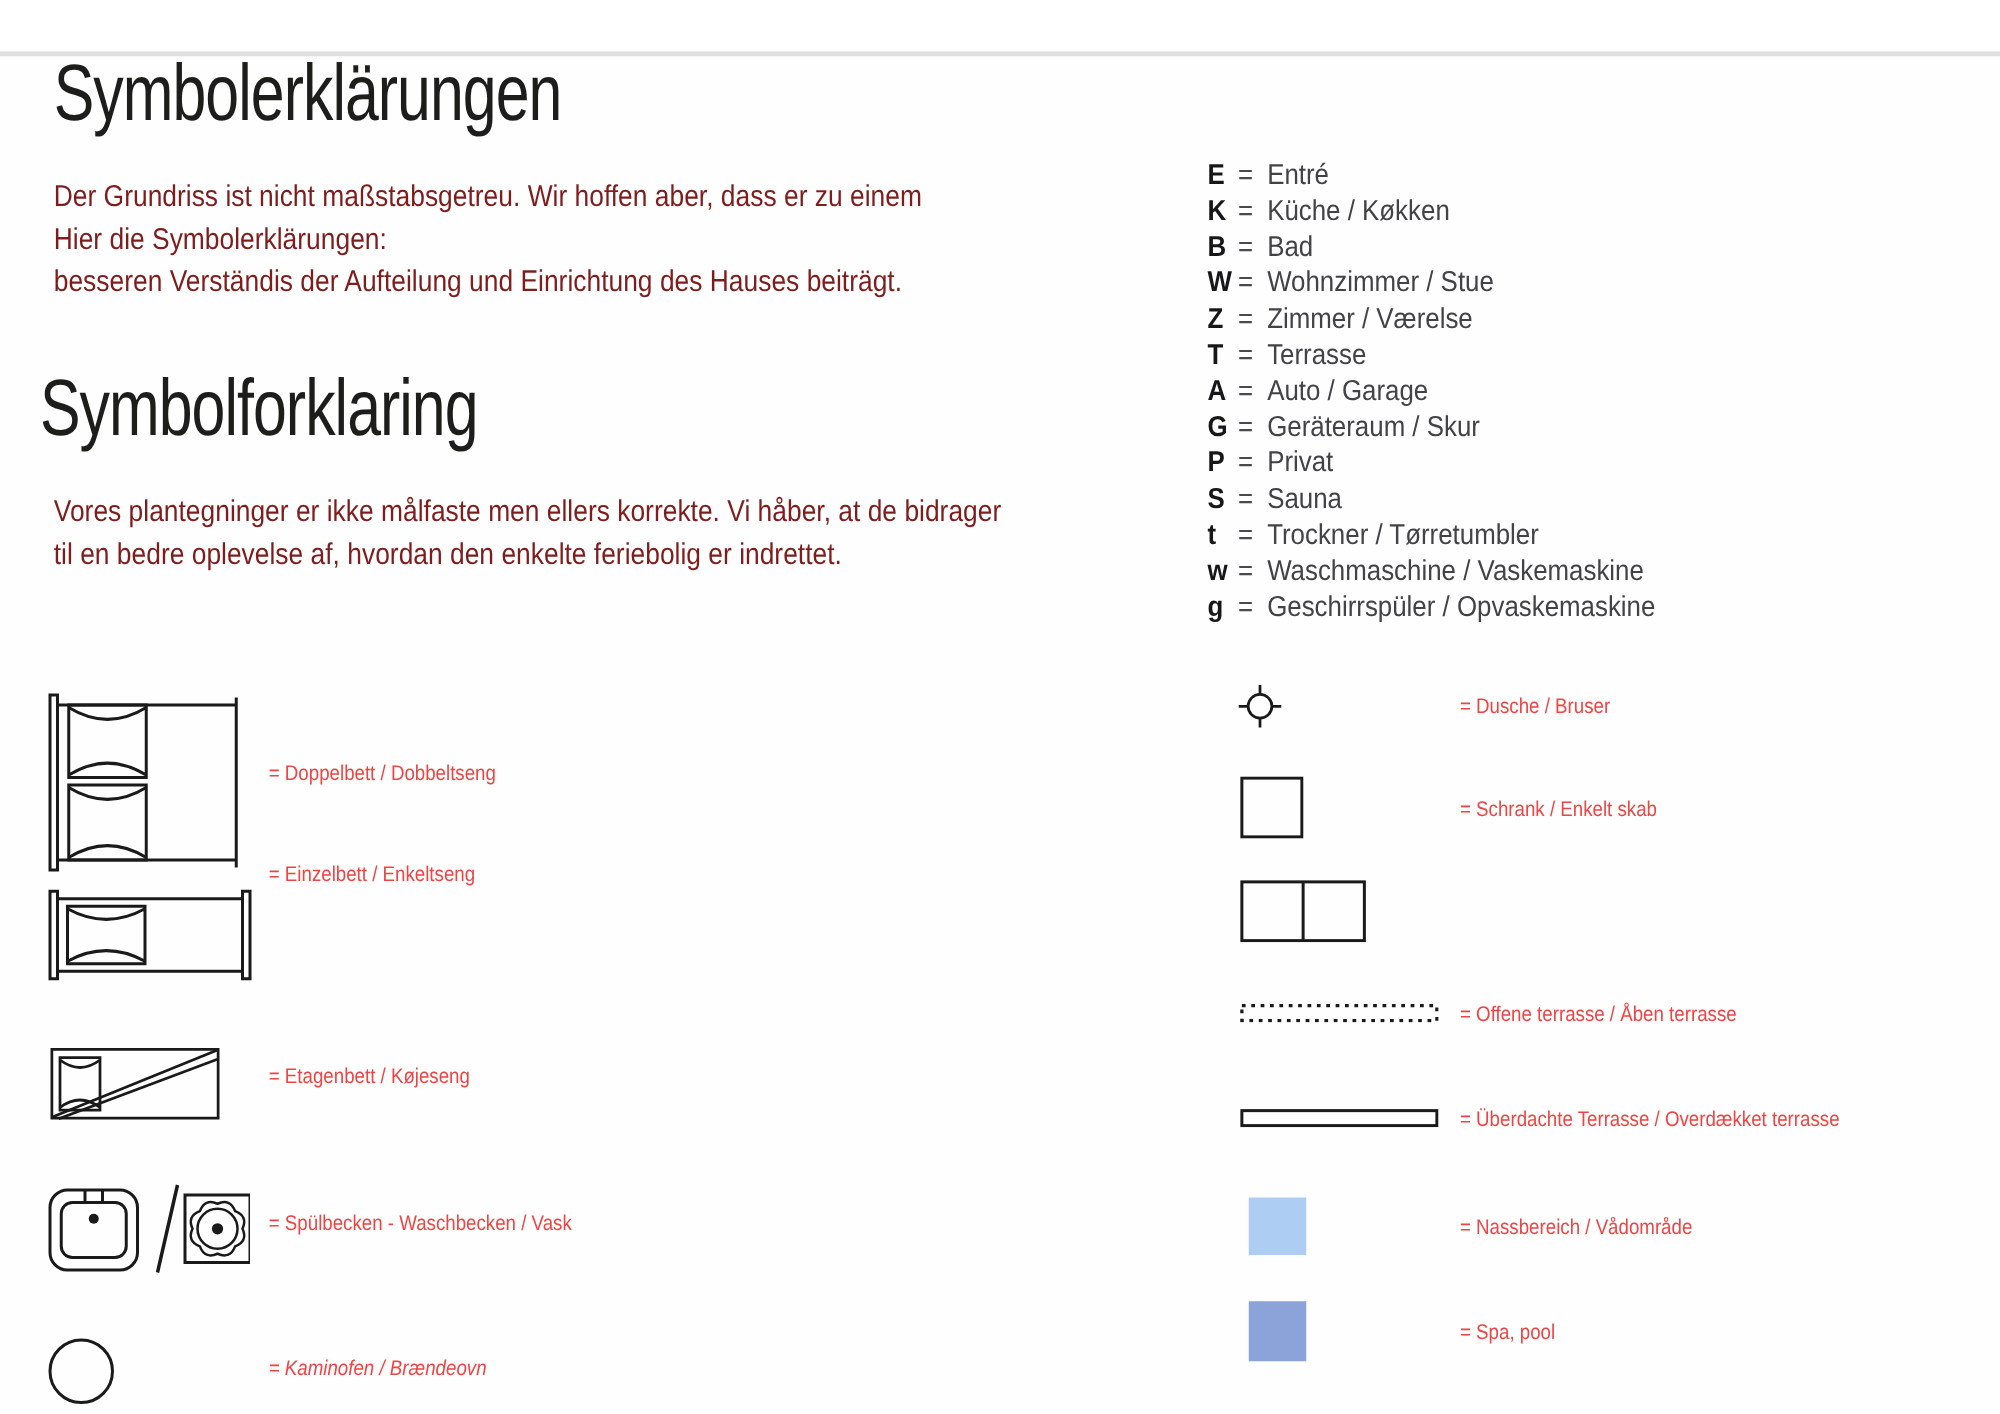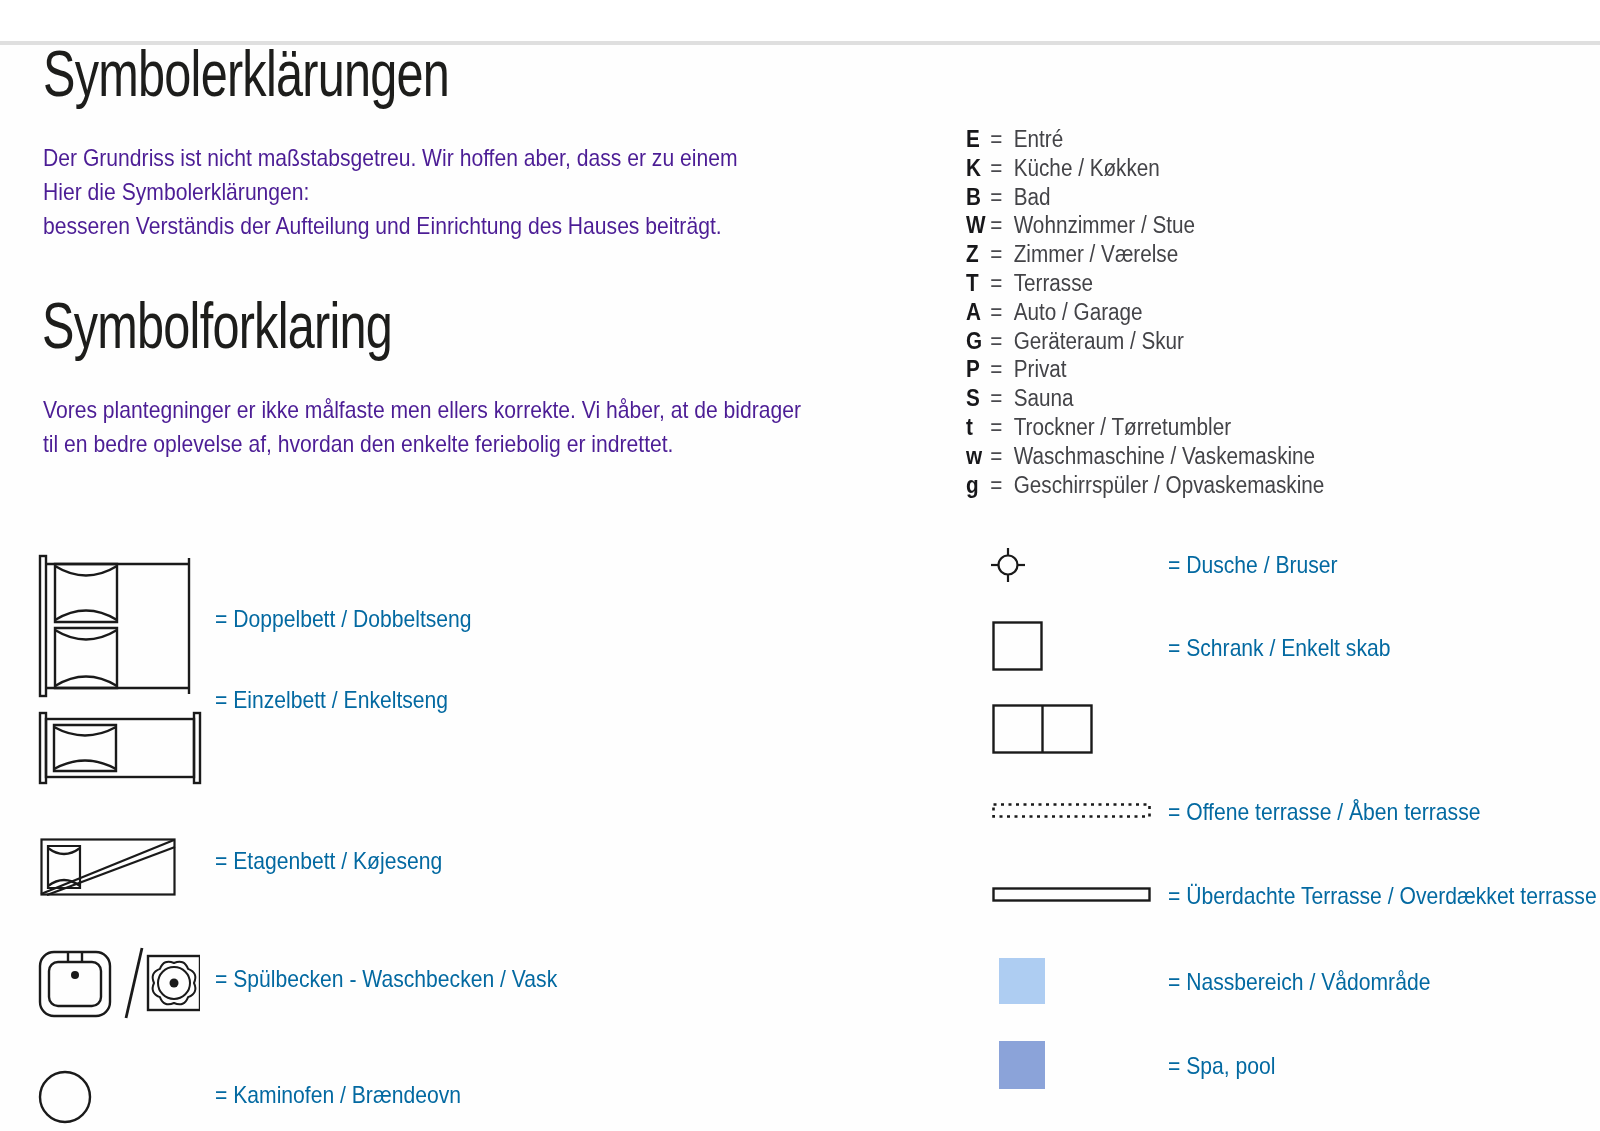--- a/index.html
+++ b/index.html
@@ -4,49 +4,49 @@
 <style>
   html,body{margin:0;padding:0;background:#fff;}
   .page{position:relative;width:1600px;height:1131px;background:#fefefe;overflow:hidden;
         font-family:"Liberation Sans", sans-serif;color:#1d1d1b;margin-top:41px;}
   .strip-top{position:absolute;left:0;top:0;width:100%;height:4px;background:#dfdfdf;}
   .strip-bottom{position:absolute;left:0;top:1107px;width:100%;height:24px;background:#ececec;}
   .abs{position:absolute;}
   .h1{font-size:64px;line-height:1.05;font-weight:400;color:#1d1d1b;letter-spacing:-1px;}
   .cx78{display:inline-block;transform:scaleX(.76);transform-origin:0 50%;white-space:nowrap;}
   .cx88{display:inline-block;transform:scaleX(.88);transform-origin:0 50%;white-space:nowrap;}
-  .para{font-size:24px;line-height:34px;color:#4c1d95;}
+  .para{font-size:24px;line-height:34px;color:#7f1d1d;}
   .para div{white-space:nowrap;}
   .codes{font-size:23px;line-height:28.8px;}
   .code-row{display:flex;transform:scaleX(.90);transform-origin:0 50%;white-space:nowrap;}
   .code-letter{width:27px;font-weight:700;color:#17171a;flex:0 0 auto;}
   .code-eq{width:26px;color:#4a4a4e;flex:0 0 auto;}
   .code-val{color:#434347;}
-  .symlabel{font-size:24px;line-height:28px;color:#0369a1;}
+  .symlabel{font-size:17px;line-height:28px;color:#ef4444;}
   svg{display:block;}
   .stroke{stroke:#1a1a1a;fill:none;}
   .swatch{position:absolute;}
 </style>
 </head>
 <body>
 
 <div class="page">
   <div class="strip-top"></div>
   <div class="strip-bottom"></div>
 
   <div class="abs h1" style="left:43px;top:0px;">
     <span class="cx78">Symbolerklärungen</span>
   </div>
   <div class="abs para" style="left:43px;top:100px;">
     <div><span class="cx88">Der Grundriss ist nicht maßstabsgetreu. Wir hoffen aber, dass er zu einem</span></div>
     <div><span class="cx88">Hier die Symbolerklärungen:</span></div>
     <div><span class="cx88">besseren Verständis der Aufteilung und Einrichtung des Hauses beiträgt.</span></div>
   </div>
 
-  <div class="abs h1" style="left:42px;top:252px;">
+  <div class="abs h1" style="left:32px;top:252px;">
     <span class="cx78">Symbolforklaring</span>
   </div>
   <div class="abs para" style="left:43px;top:352px;">
     <div><span class="cx88">Vores plantegninger er ikke målfaste men ellers korrekte. Vi håber, at de bidrager</span></div>
     <div><span class="cx88">til en bedre oplevelse af, hvordan den enkelte feriebolig er indrettet.</span></div>
   </div>
 
   <div class="abs codes" style="left:966px;top:84px;">
     <div class="code-row">
         <span class="code-letter">E</span>
@@ -177,21 +177,21 @@
   </div>
   <div class="abs symlabel" style="left:215px;top:924px;">
     <span class="cx88">= Spülbecken - Waschbecken / Vask</span>
   </div>
 
   <div class="abs" style="left:37px;top:1028px;">
     <svg width="56" height="56" viewBox="0 0 56 56">
       <circle class="stroke" cx="28" cy="28" r="25" stroke-width="2.4"></circle>
     </svg>
   </div>
-  <div class="abs symlabel" style="left:215px;top:1040px;">
+  <div class="abs symlabel" style="left:215px;top:1040px;font-style:italic;">
     <span class="cx88">= Kaminofen / Brændeovn</span>
   </div>
 
   <div class="abs" style="left:988px;top:504px;">
     <svg width="40" height="40" viewBox="0 0 40 40">
       <g class="stroke" stroke-width="2.2">
         <circle cx="20" cy="20" r="9.5"></circle>
         <line x1="20" y1="3" x2="20" y2="11"></line>
         <line x1="20" y1="29" x2="20" y2="37"></line>
         <line x1="3" y1="20" x2="11" y2="20"></line>

